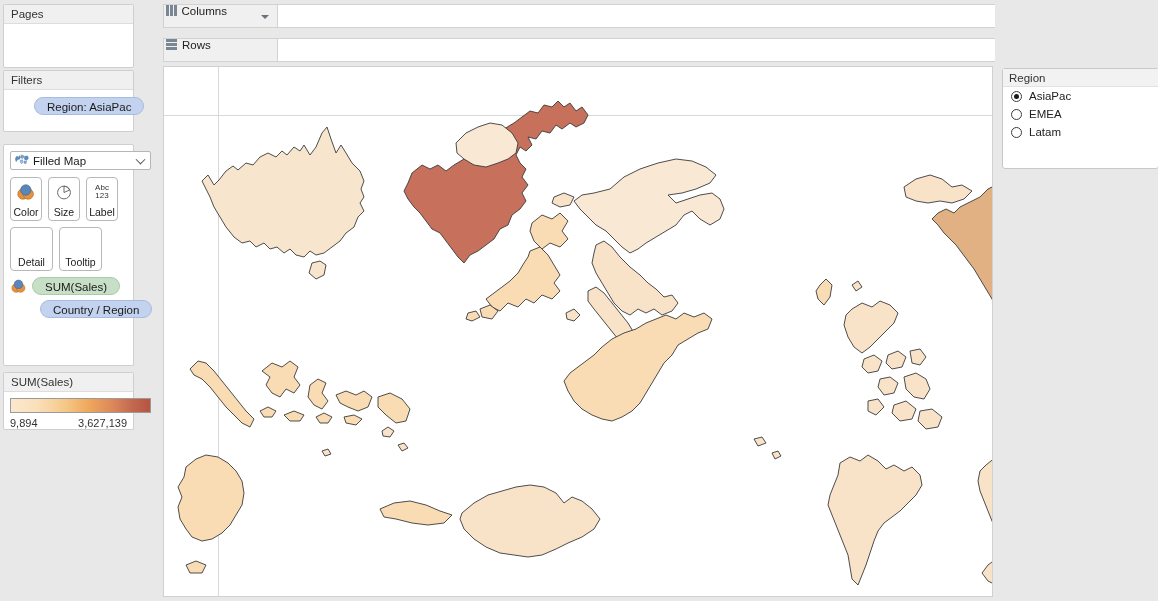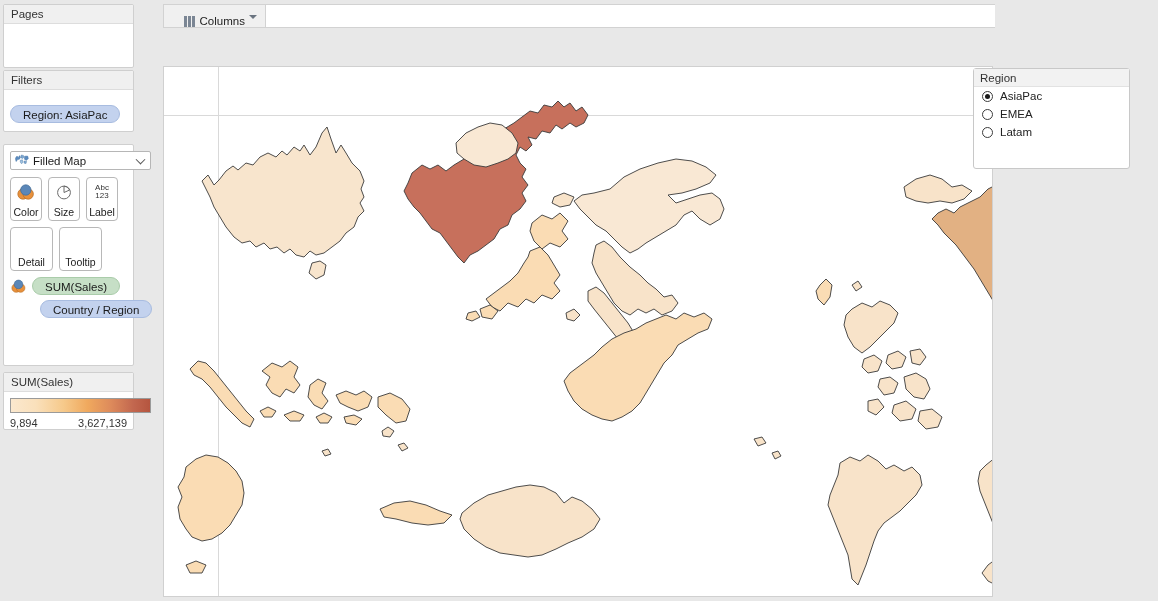--- a/index.html
+++ b/index.html
@@ -41,21 +41,21 @@
     border-bottom: 1px solid #dddddd;
     border-radius: 2px 2px 0 0;
     user-select: none;
   }
   .card-body { padding: 6px 6px 7px 6px; }
 
   #pages-card { top: 4px; height: 64px; }
   #pages-card .card-body { height: 43px; }
 
   #filters-card { top: 70px; height: 62px; }
-  #filters-card .card-body { padding: 15px 6px; }
+  #filters-card .card-body { padding: 7px 6px; margin-left: 24px; }
 
   .pill {
     display: inline-block;
     height: 18px;
     line-height: 18px;
     padding: 0 12px;
     border-radius: 9px;
     font-size: 11.5px;
     color: #1a1a1a;
     white-space: nowrap;
@@ -134,26 +134,26 @@
   .shelf {
     position: absolute;
     height: 24px;
     display: flex;
     align-items: stretch;
   }
   #columns-shelf { left: 163px; top: 4px; right: 4px; }
   #rows-shelf    { left: 163px; top: 38px; right: 4px; }
 
   .shelf-label {
-    width: 102px;
+    width: 114px;
     background: #f0f0f0;
     border: 1px solid #d2d2d2;
     border-right: none;
-    display: flex; align-items: flex-end;
-    padding-left: 20px;
+    display: flex; align-items: flex-start;
+    padding-left: 2px;
     font-size: 11.5px;
     color: #222;
     cursor: pointer;
     position: relative;
   }
   .shelf-label .txt { margin-left: 5px; }
   .shelf-drop {
     flex: 1;
     background: #ffffff;
     border: 1px solid #d2d2d2;
@@ -186,21 +186,21 @@
   }
   #hline {
     position: absolute; left: 0; top: 48px;
     width: 828px; height: 1px; background: #d9d9d9;
   }
   #map-svg { position: absolute; left: 0; top: 0; }
 
   
   #region-card {
     position: absolute;
-    left: 973px; top: 68px;
+    left: 1002px; top: 68px;
     width: 157px; height: 101px;
     background: #ffffff;
     border: 1px solid #c8c8c8;
     border-radius: 3px;
   }
   #region-card .rc-header {
     height: 18px; line-height: 18px;
     padding-left: 6px;
     font-size: 11.5px; color: #333;
     background: #f2f2f2;
@@ -349,20 +349,31 @@
         <i style="height:11px"></i>
           <i style="height:11px"></i>
           <i style="height:11px"></i>
       </span>
       <span class="txt">Columns</span>
       <span class="shelf-chev"></span>
     </div>
     <div class="shelf-drop"></div>
   </div>
 
+  <div class="shelf" id="rows-shelf">
+    <div class="shelf-label">
+      <span class="row-icon">
+        <i style="width:11px"></i>
+          <i style="width:11px"></i>
+          <i style="width:11px"></i>
+      </span>
+      <span class="txt">Rows</span>
+    </div>
+    <div class="shelf-drop"></div>
+  </div>
 
   <div id="view-area">
     <div id="vline"></div>
     <div id="hline"></div>
 
     <svg id="map-svg" width="828" height="529" viewBox="0 0 828 529">
       <g stroke="#3a3a3a" stroke-width="0.9" stroke-linejoin="round">
 
         <path fill="#f8e5cd" d="
           M 55 113 L 62 104 L 69 99 L 74 103 L 82 96 L 89 98 L 96 90 L 104 86 L 112 90

